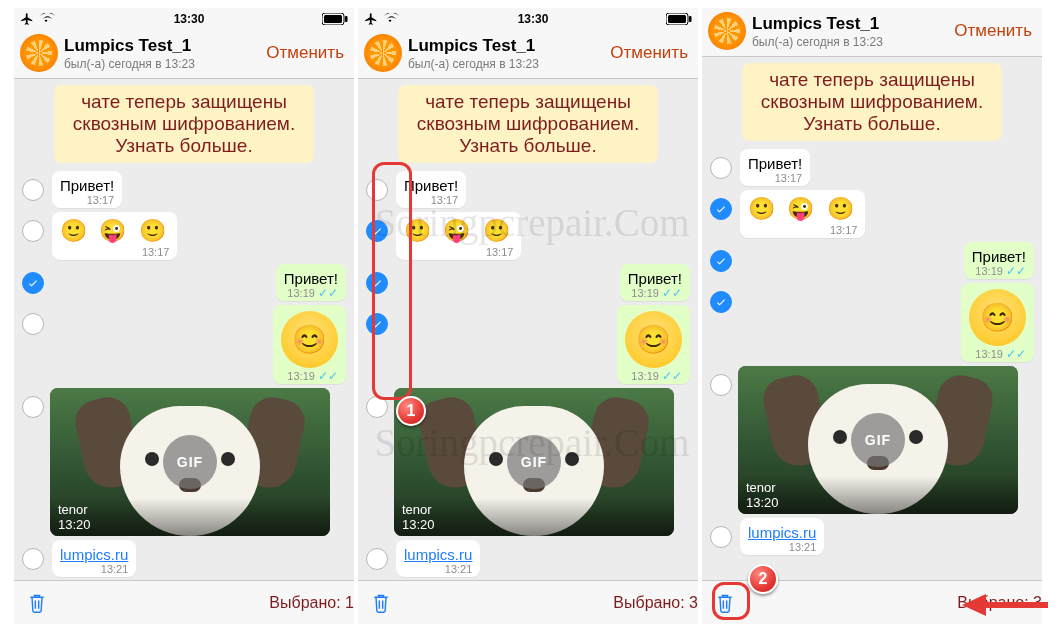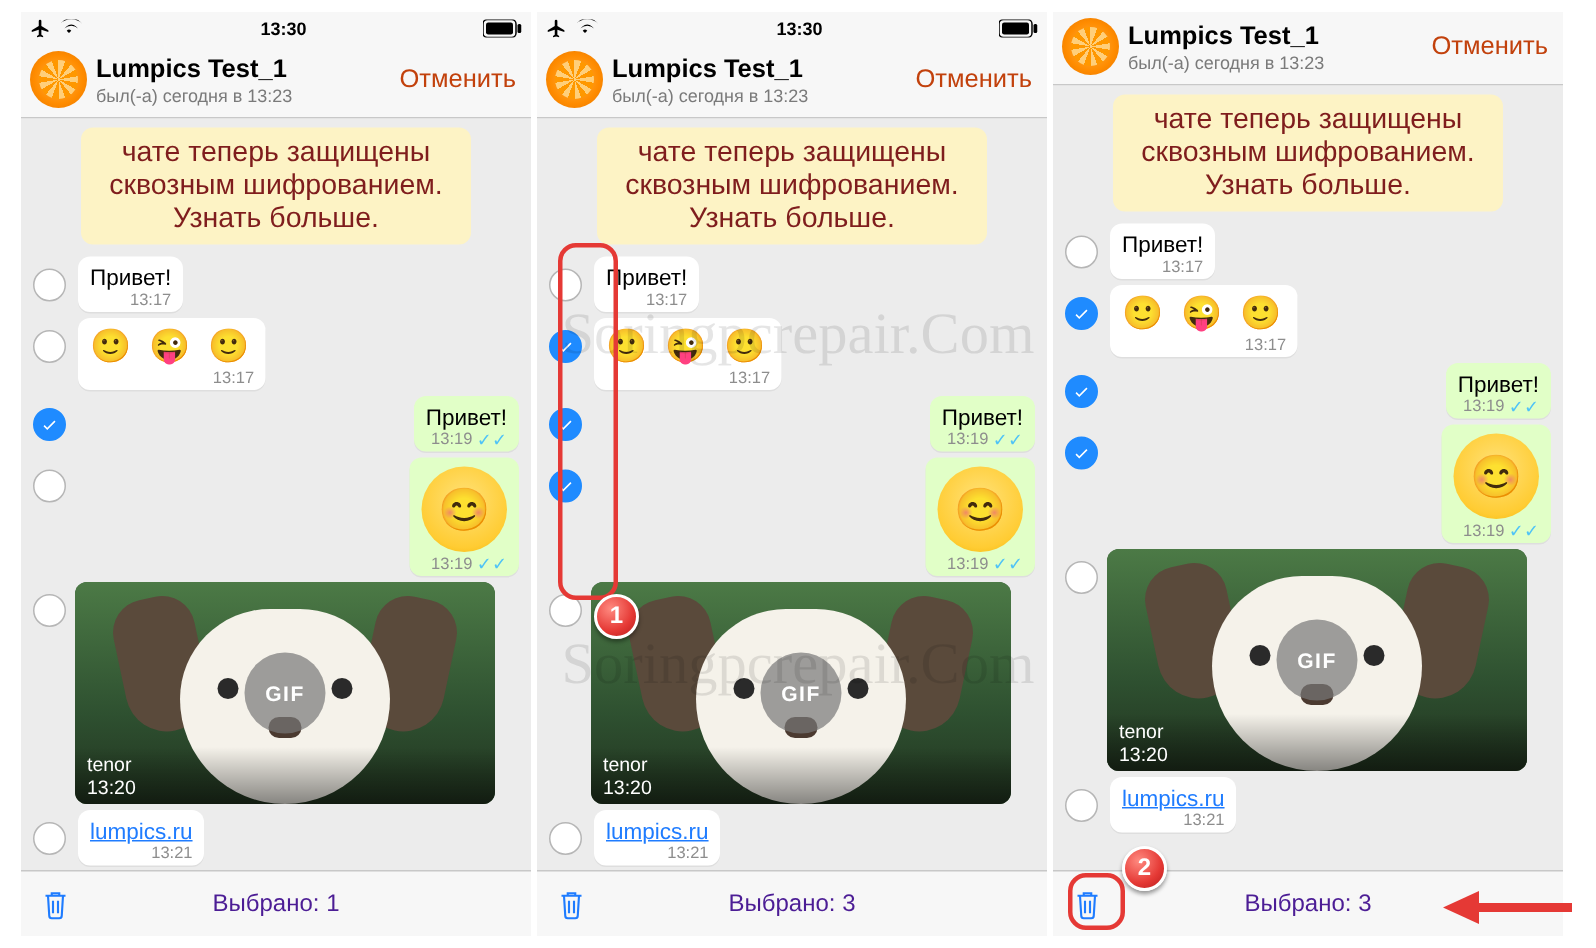--- a/index.html
+++ b/index.html
@@ -205,22 +205,22 @@
     height:44px;
     background:#f7f7f7;
     border-top:1px solid #c8c8c8;
     display:flex;
     align-items:center;
     padding: 0 10px;
     position:relative;
   }
   .trash{ width:26px; height:26px; display:flex; align-items:center; justify-content:center;}
   .botlabel{
-    position:absolute; left:0; right:0; text-align:center;
-    font-size:16px; color:#4c1d95;
+    position:absolute; left:0; right:0; text-align:right;
+    font-size:16px; color:#7f1d1d;
   }
   
   .watermark{
     position:absolute; left:0; right:0; text-align:center;
     color: rgba(0,0,0,.10);
     font-family: "Brush Script MT","Segoe Script",cursive;
     font-size:39px;
     pointer-events:none;
     z-index:40;
   }

